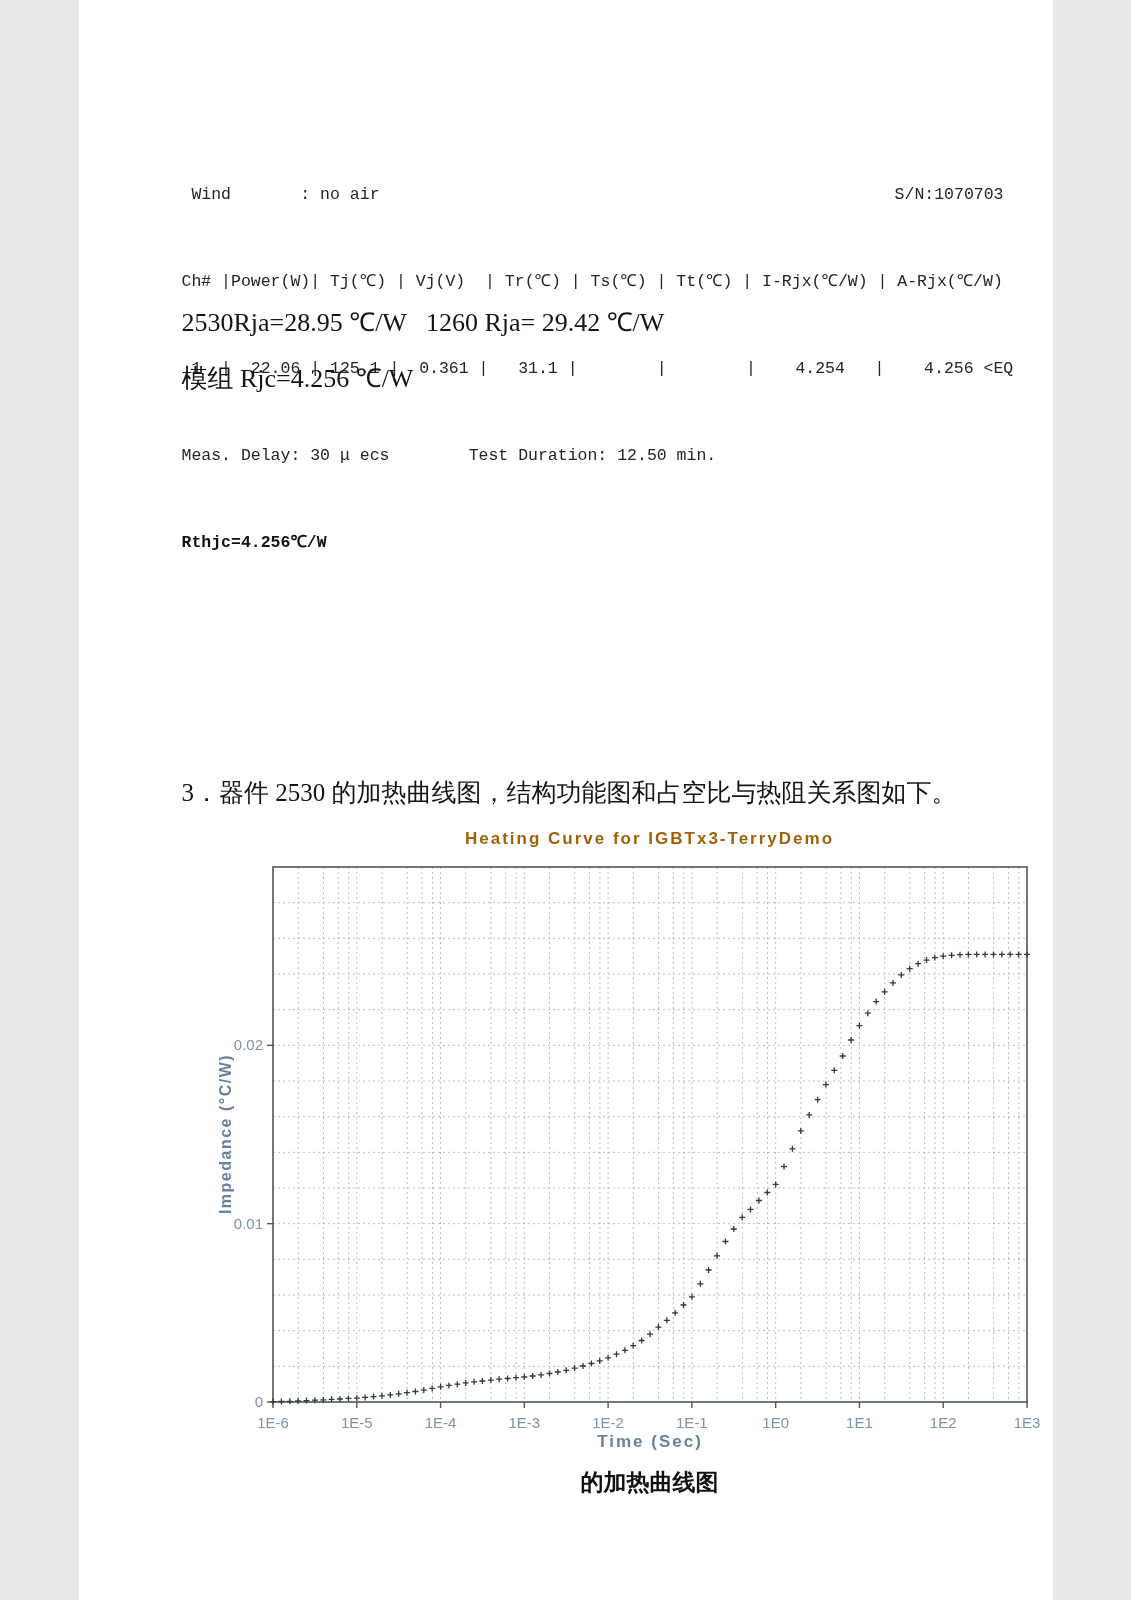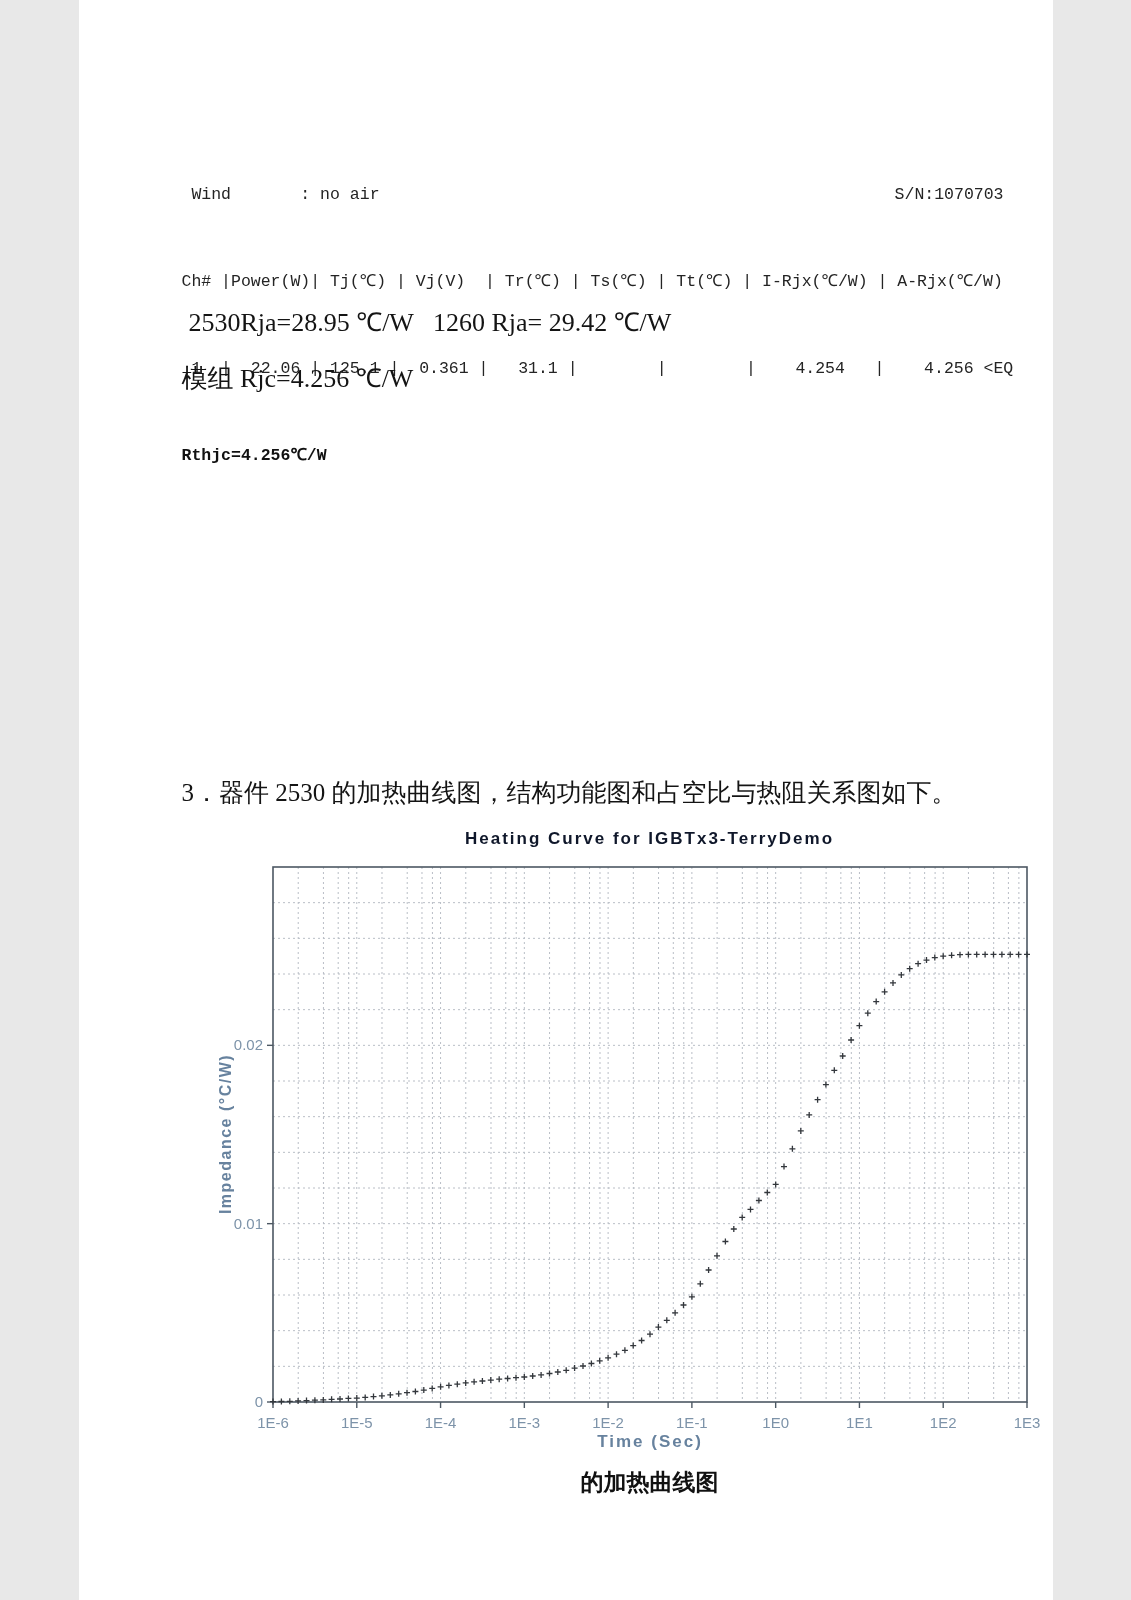--- a/index.html
+++ b/index.html
@@ -14,60 +14,61 @@
     font-family:"Liberation Mono","DejaVu Sans Mono",monospace;
     font-size:16.5px;line-height:29px;color:#242424;
     white-space:pre;
   }
   .report-line{white-space:pre;}
   .line-flex{display:flex;width:862px;}
   .line-flex .right{margin-left:auto;margin-right:40px;}
   .bold-line{font-weight:bold;color:#111;}
   
   .rja-line{
-    position:absolute;left:110px;top:306px;
+    position:absolute;left:103px;top:306px;
     font-size:26px;line-height:34px;color:#141414;white-space:pre;
   }
   .module-line{
     position:absolute;left:103px;top:362px;
     font-size:26px;line-height:34px;color:#141414;white-space:pre;
   }
   .section-heading{
     position:absolute;left:103px;top:776px;
     font-size:25px;line-height:33px;color:#141414;white-space:pre;
   }
   
   .chart{
     position:absolute;left:134px;top:829px;width:830px;
   }
   .chart-title{
     width:754px;margin-left:60px;height:26px;
     text-align:center;
     font-family:"Liberation Sans",sans-serif;
     font-size:17px;font-weight:bold;letter-spacing:2px;
-    color:#0f172a;
+    color:#a16207;
   }
   svg text{
     font-family:"Liberation Sans",sans-serif;
   }
   .chart-caption{
     width:754px;margin-left:60px;margin-top:8px;
     text-align:center;
     font-size:23px;font-weight:bold;color:#111;
   }
 </style>
 </head>
 <body>
 
 <div class="page">
 
   <div class="report-block">
     <div class="report-line line-flex"><span> Wind       : no air</span><span class="right">S/N:1070703</span></div>
     <div class="report-line">Ch# |Power(W)| Tj(℃) | Vj(V)  | Tr(℃) | Ts(℃) | Tt(℃) | I-Rjx(℃/W) | A-Rjx(℃/W)</div>
     <div class="report-line"> 1  |  22.06 | 125.1 |  0.361 |   31.1 |        |        |    4.254   |    4.256 &lt;EQ</div>
+    <div class="report-line">Meas. Delay: 30 μ ecs        Test Duration: 12.50 min.</div>
     <div class="report-line bold-line">Rthjc=4.256℃/W</div>
   </div>
 
   <div class="rja-line">2530Rja=28.95 ℃/W   1260 Rja= 29.42 ℃/W</div>
   <div class="module-line">模组 Rjc=4.256 ℃/W</div>
 
   <div class="section-heading">3．器件 2530 的加热曲线图，结构功能图和占空比与热阻关系图如下。</div>
 
   <div class="chart">
     <div class="chart-title">Heating Curve for IGBTx3-TerryDemo</div>

